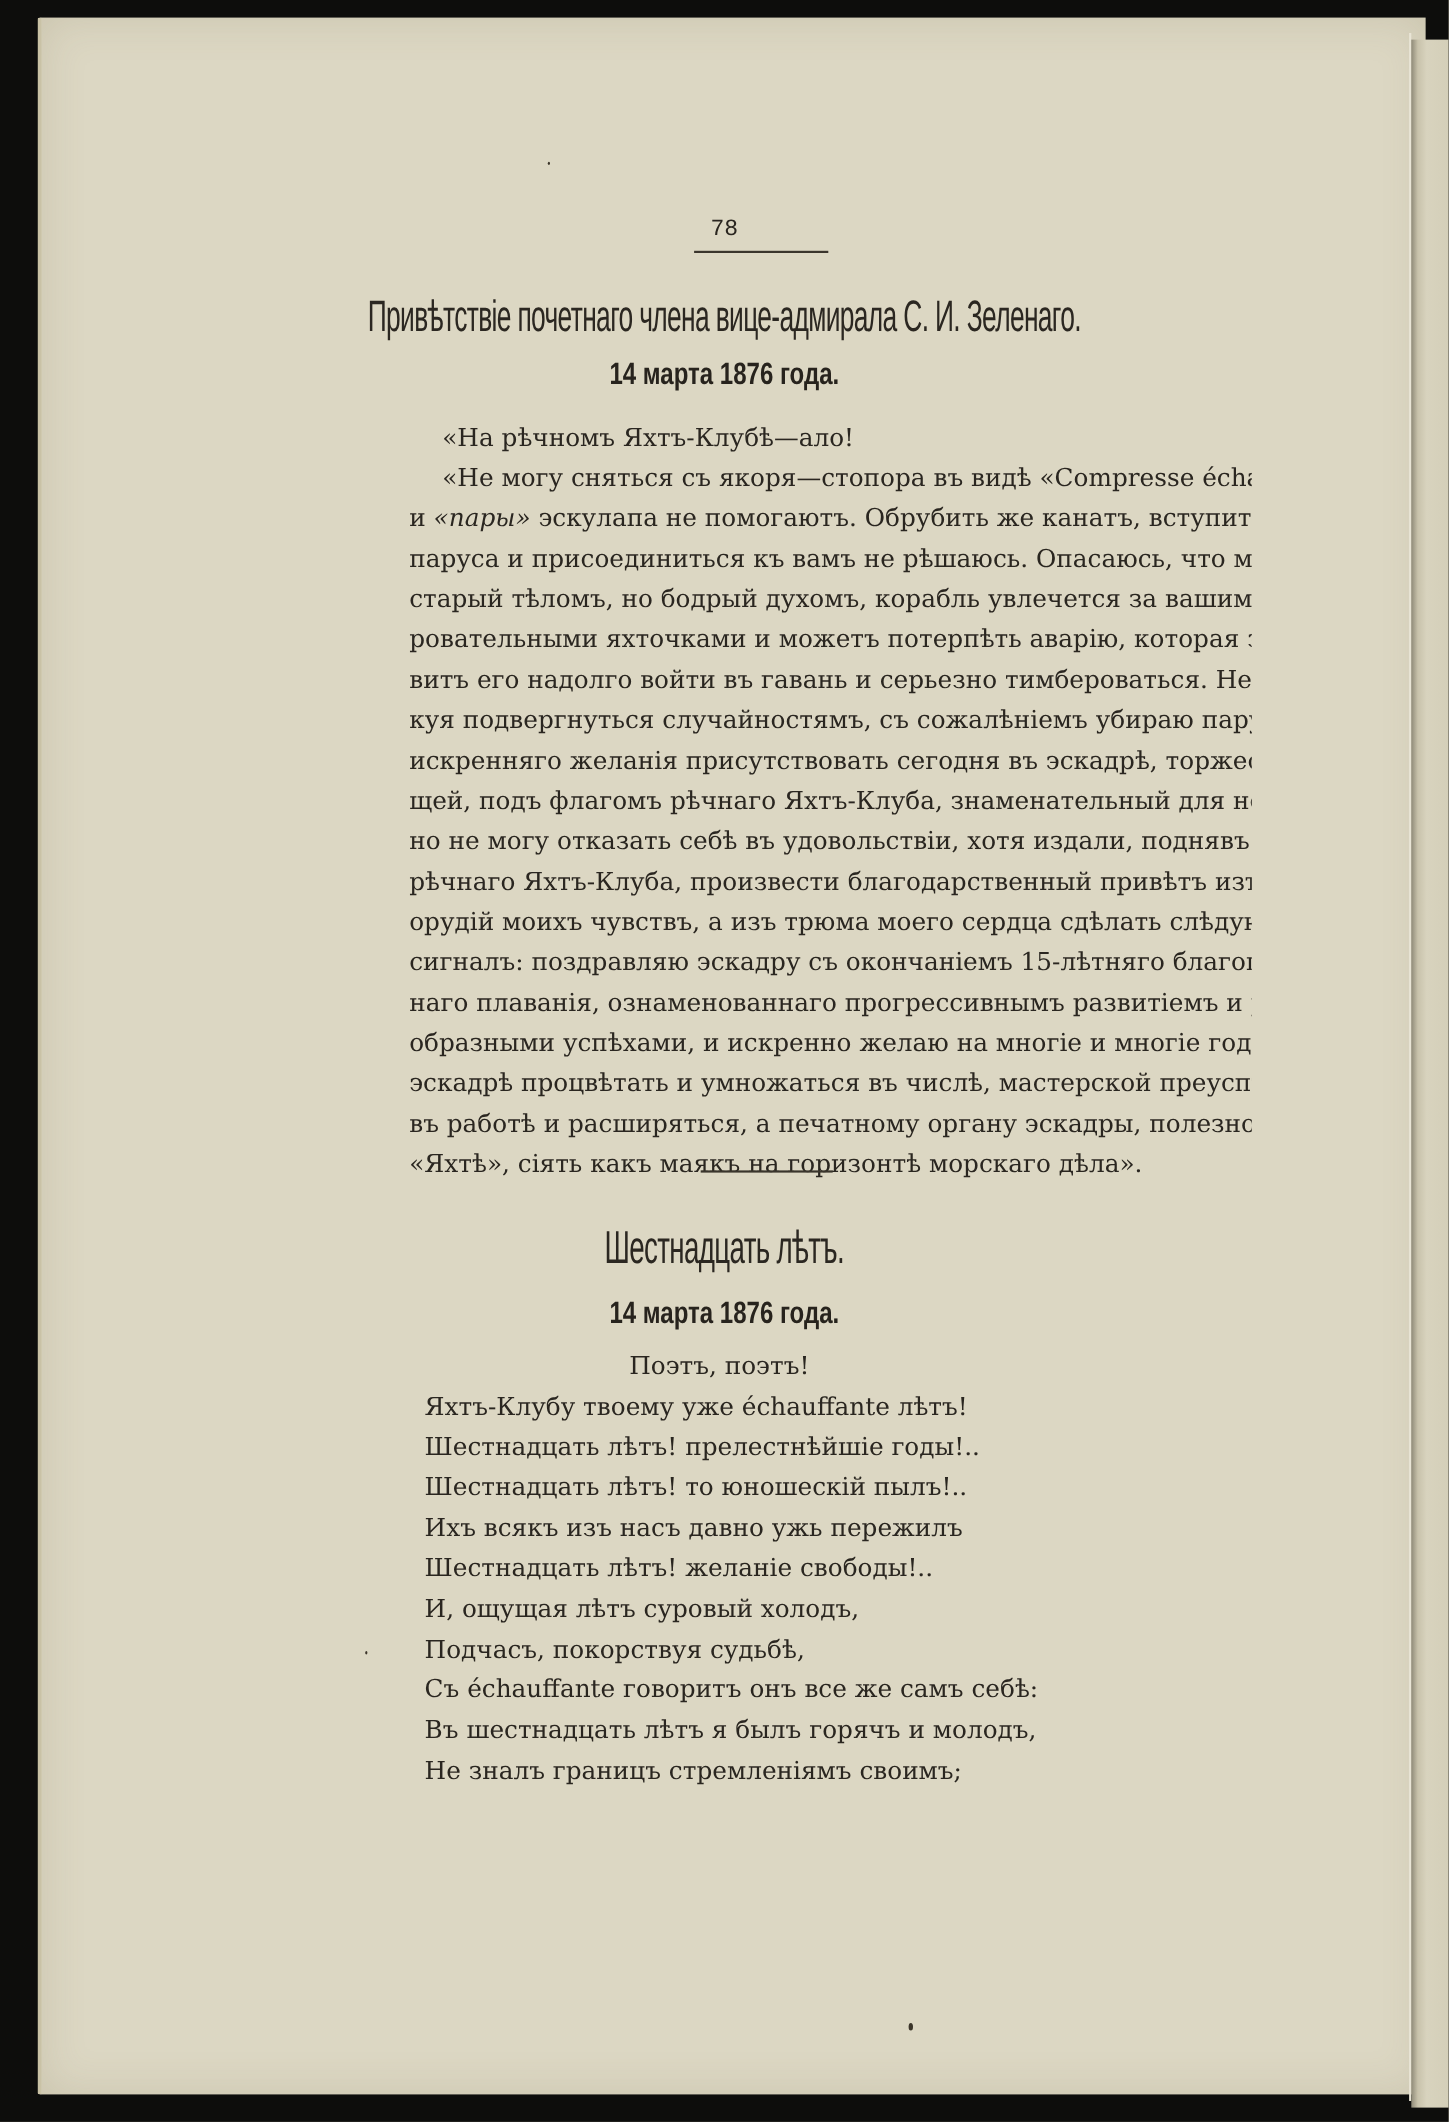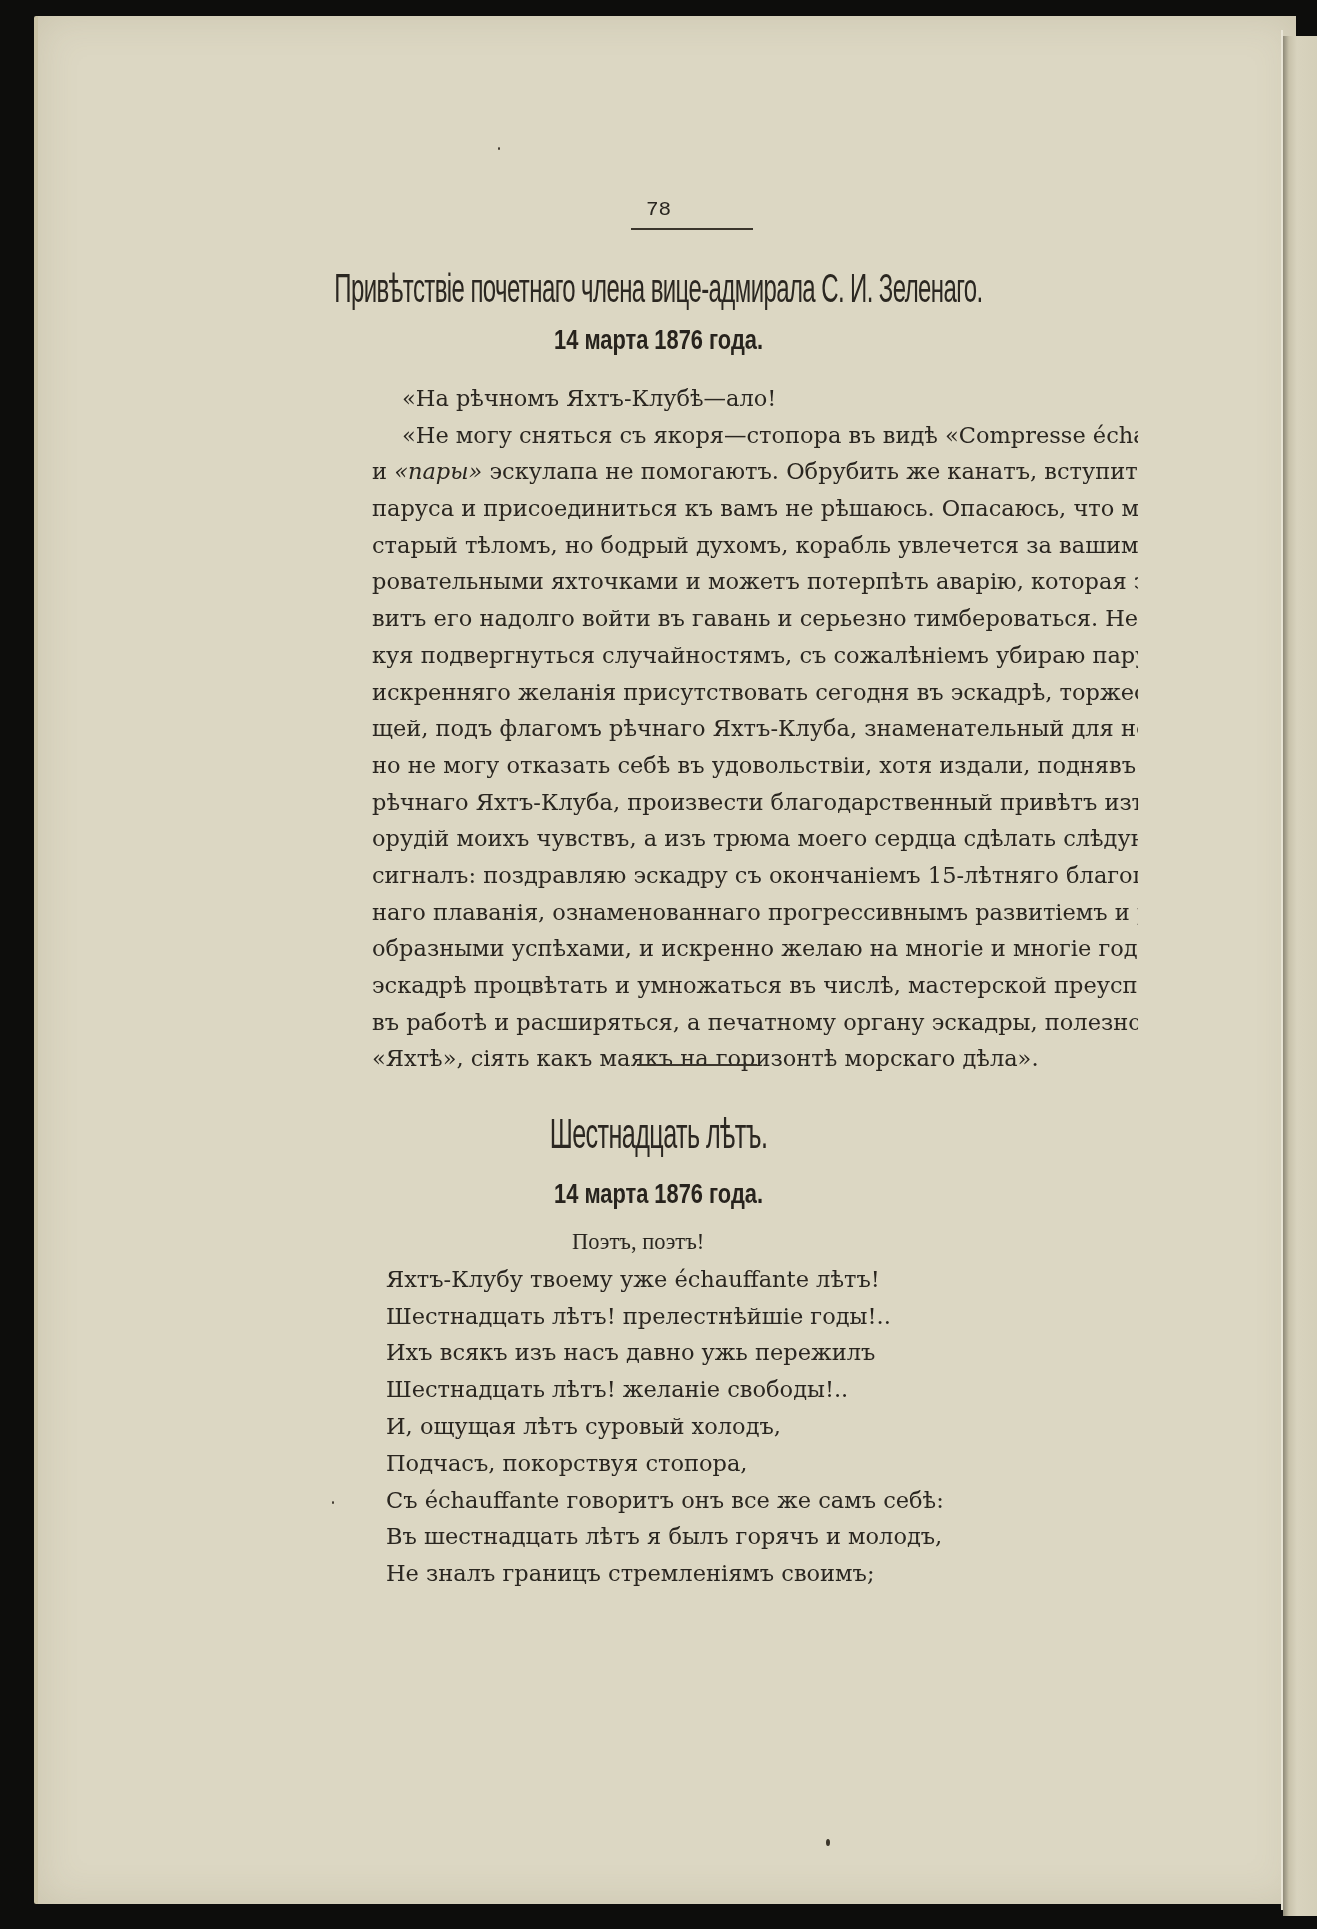--- a/index.html
+++ b/index.html
@@ -28,21 +28,21 @@
     .title2 { top: 1110px; font-size: 42px; transform: scaleX(0.6); }
     .date { left: 0; width: 1317px; text-align: center; font-family: "Liberation Sans", sans-serif; font-weight: bold; color: #27231d; transform: scaleX(0.78); }
     .date1 { top: 324px; font-size: 28px; }
     .date2 { top: 1178px; font-size: 28px; }
     .para { left: 372px; width: 766px; font-size: 22.5px; line-height: 36.7px; top: 380px; white-space: normal; }
     .para .line { display: block; text-align: justify; text-align-last: justify; height: 36.7px; overflow: hidden; white-space: nowrap; }
     .para .line.first { text-indent: 30px; text-align-last: left; }
     .para .line.last { text-align-last: left; }
     .poem { position: absolute; left: 386px; top: 1224px; font-size: 22.5px; line-height: 36.8px; color: #2a2620; }
     .poem .pl { display: block; white-space: nowrap; }
-    .poem .pl.centered { padding-left: 186px; font-family: Liberation Serif, serif; }
+    .poem .pl.centered { padding-left: 186px; }
     .poem .pl.centered2 { padding-left: 186px; }
     em.it { font-style: italic; }
     .speck { position: absolute; background: #3b352a; border-radius: 50%; }
   </style>
 </head>
 <body>
 
 <div class="page"></div>
 <div class="gutter-line"></div>
 <div class="page-edge-right"></div>
@@ -77,24 +77,25 @@
 
 <div class="rule" style="left:637px; top:1064px; width:120px;"></div>
 
 <div class="text title title2">Шестнадцать лѣтъ.</div>
 <div class="text date date2">14 марта 1876 года.</div>
 
 <div class="poem">
   <span class="pl centered">Поэтъ, поэтъ!</span>
   <span class="pl">Яхтъ-Клубу твоему уже échauffante лѣтъ!</span>
   <span class="pl">Шестнадцать лѣтъ! прелестнѣйшіе годы!..</span>
+  <span class="pl">Шестнадцать лѣтъ! то юношескій пылъ!..</span>
   <span class="pl">Ихъ всякъ изъ насъ давно ужь пережилъ</span>
   <span class="pl">Шестнадцать лѣтъ! желаніе свободы!..</span>
   <span class="pl">И, ощущая лѣтъ суровый холодъ,</span>
-  <span class="pl">Подчасъ, покорствуя стопора,</span>
+  <span class="pl">Подчасъ, покорствуя судьбѣ,</span>
   <span class="pl">Съ échauffante говоритъ онъ все же самъ себѣ:</span>
   <span class="pl">Въ шестнадцать лѣтъ я былъ горячъ и молодъ,</span>
   <span class="pl">Не зналъ границъ стремленіямъ своимъ;</span>
 </div>
 
 <div class="speck" style="left:826px; top:1839px; width:4px; height:7px;"></div>
 <div class="speck" style="left:498px; top:147px; width:2px; height:3px;"></div>
 <div class="speck" style="left:332px; top:1501px; width:2px; height:3px;"></div>
 
 </body></html>

